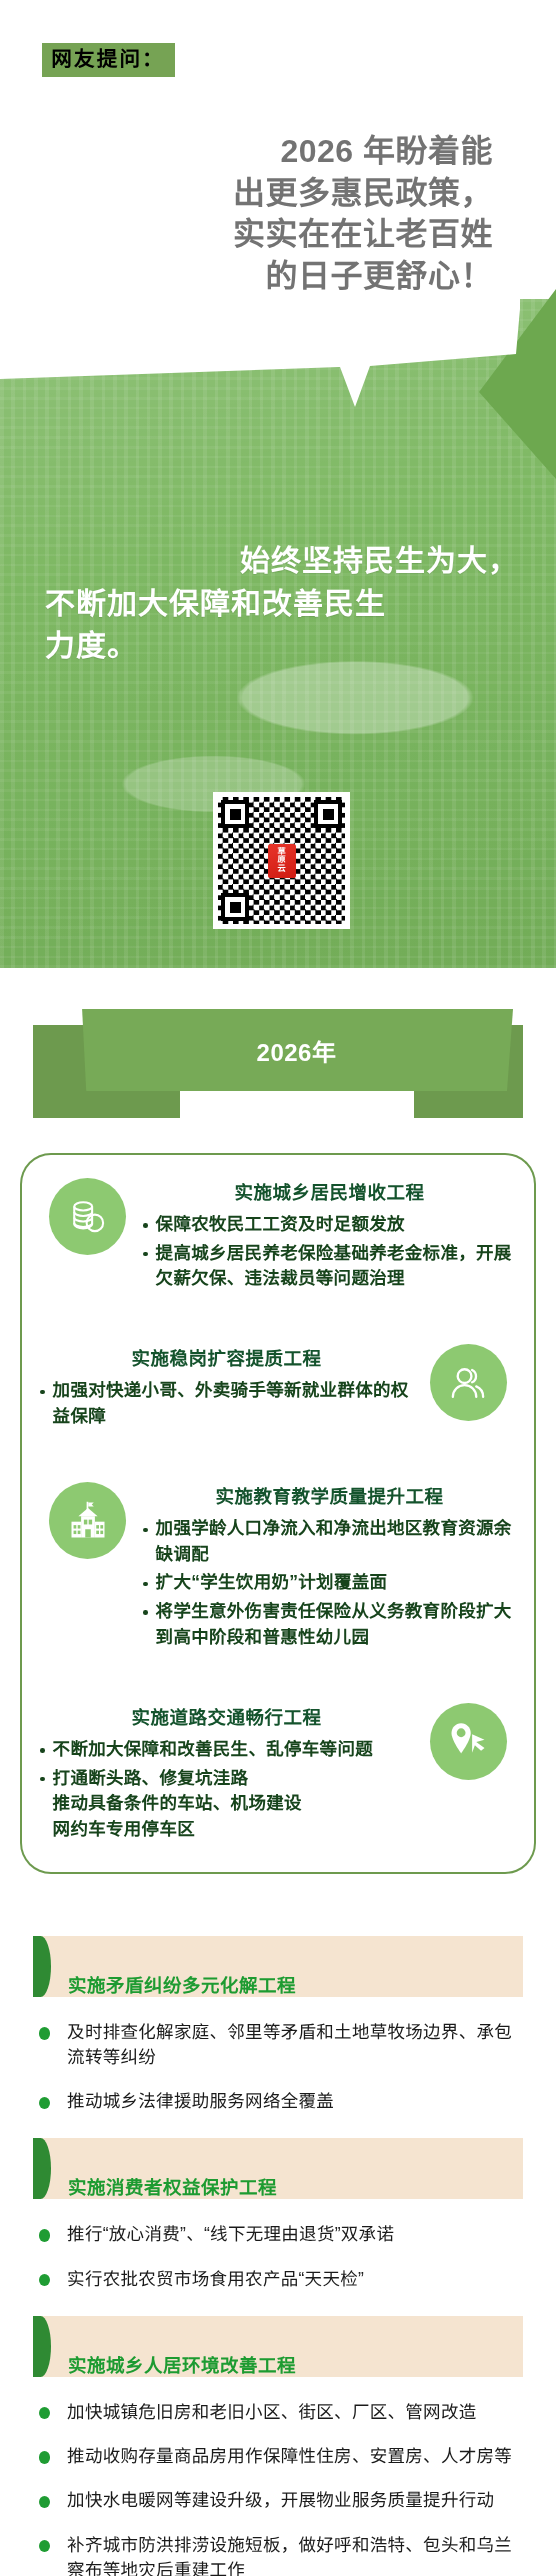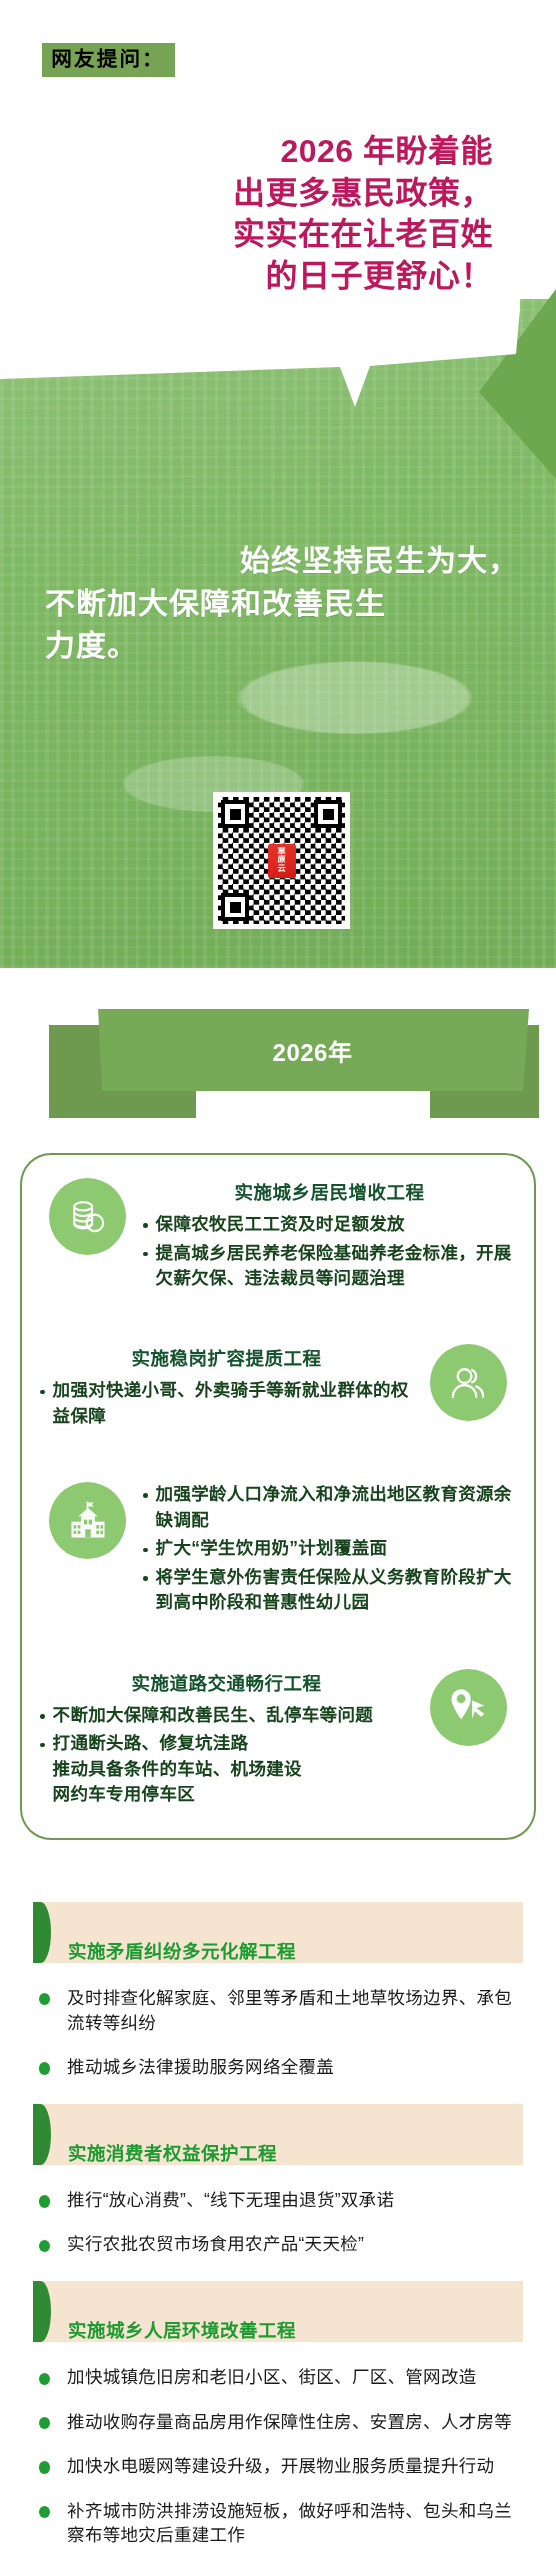--- a/index.html
+++ b/index.html
@@ -76,21 +76,21 @@
     letter-spacing: 2.1px;
     padding: 6.2px 10.3px 7.2px 9.3px;
     line-height: 1;
     z-index: 5;
     white-space: nowrap;
   }
   .hero-q {
     position: absolute;
     left: 45px; top: 131px;
     width: 448px;
-    color: #be185d;
+    color: #737373;
     font-size: 32px;
     font-weight: bold;
     line-height: 1.30;
     letter-spacing: 0.5px;
     text-align: right;
     z-index: 5;
   }
   .hero-q .l2, .hero-q .l3, .hero-q .l4 { text-align: right; }
   .hero-a {
     position: absolute;
@@ -155,21 +155,20 @@
     letter-spacing: 0;
     padding: 9px;
   }
 
   
   .ribbon-zone {
     position: relative;
     width: 504px;
     height: 185px;
     background: #ffffff;
-    margin-left: 16px;
   }
   .ribbon-back {
     position: absolute;
     left: 33px; top: 57px;
     width: 490px; height: 93px;
     background: #6d9a4e;
     clip-path: polygon(0 0, 490px 0, 490px 93px, 381px 93px, 381px 62px, 147px 62px, 147px 93px, 0 93px);
   }
   .ribbon-front {
     position: absolute;
@@ -397,20 +396,21 @@
           <rect x="17" y="38" width="4" height="5" fill="#8dc971"></rect>
           <rect x="11" y="46" width="4" height="5" fill="#8dc971"></rect>
           <rect x="17" y="46" width="4" height="5" fill="#8dc971"></rect>
           <rect x="44" y="38" width="4" height="5" fill="#8dc971"></rect>
           <rect x="50" y="38" width="4" height="5" fill="#8dc971"></rect>
           <rect x="44" y="46" width="4" height="5" fill="#8dc971"></rect>
           <rect x="50" y="46" width="4" height="5" fill="#8dc971"></rect>
         </svg>
       </div>
       <div class="card-body-left">
+        <div class="card-title">实施教育教学质量提升工程</div>
         <ul>
           <li>加强学龄人口净流入和净流出地区教育资源余缺调配</li>
           <li>扩大“学生饮用奶”计划覆盖面</li>
           <li>将学生意外伤害责任保险从义务教育阶段扩大到高中阶段和普惠性幼儿园</li>
         </ul>
       </div>
     </div>
   </div>
 
   <div class="card card-last">

